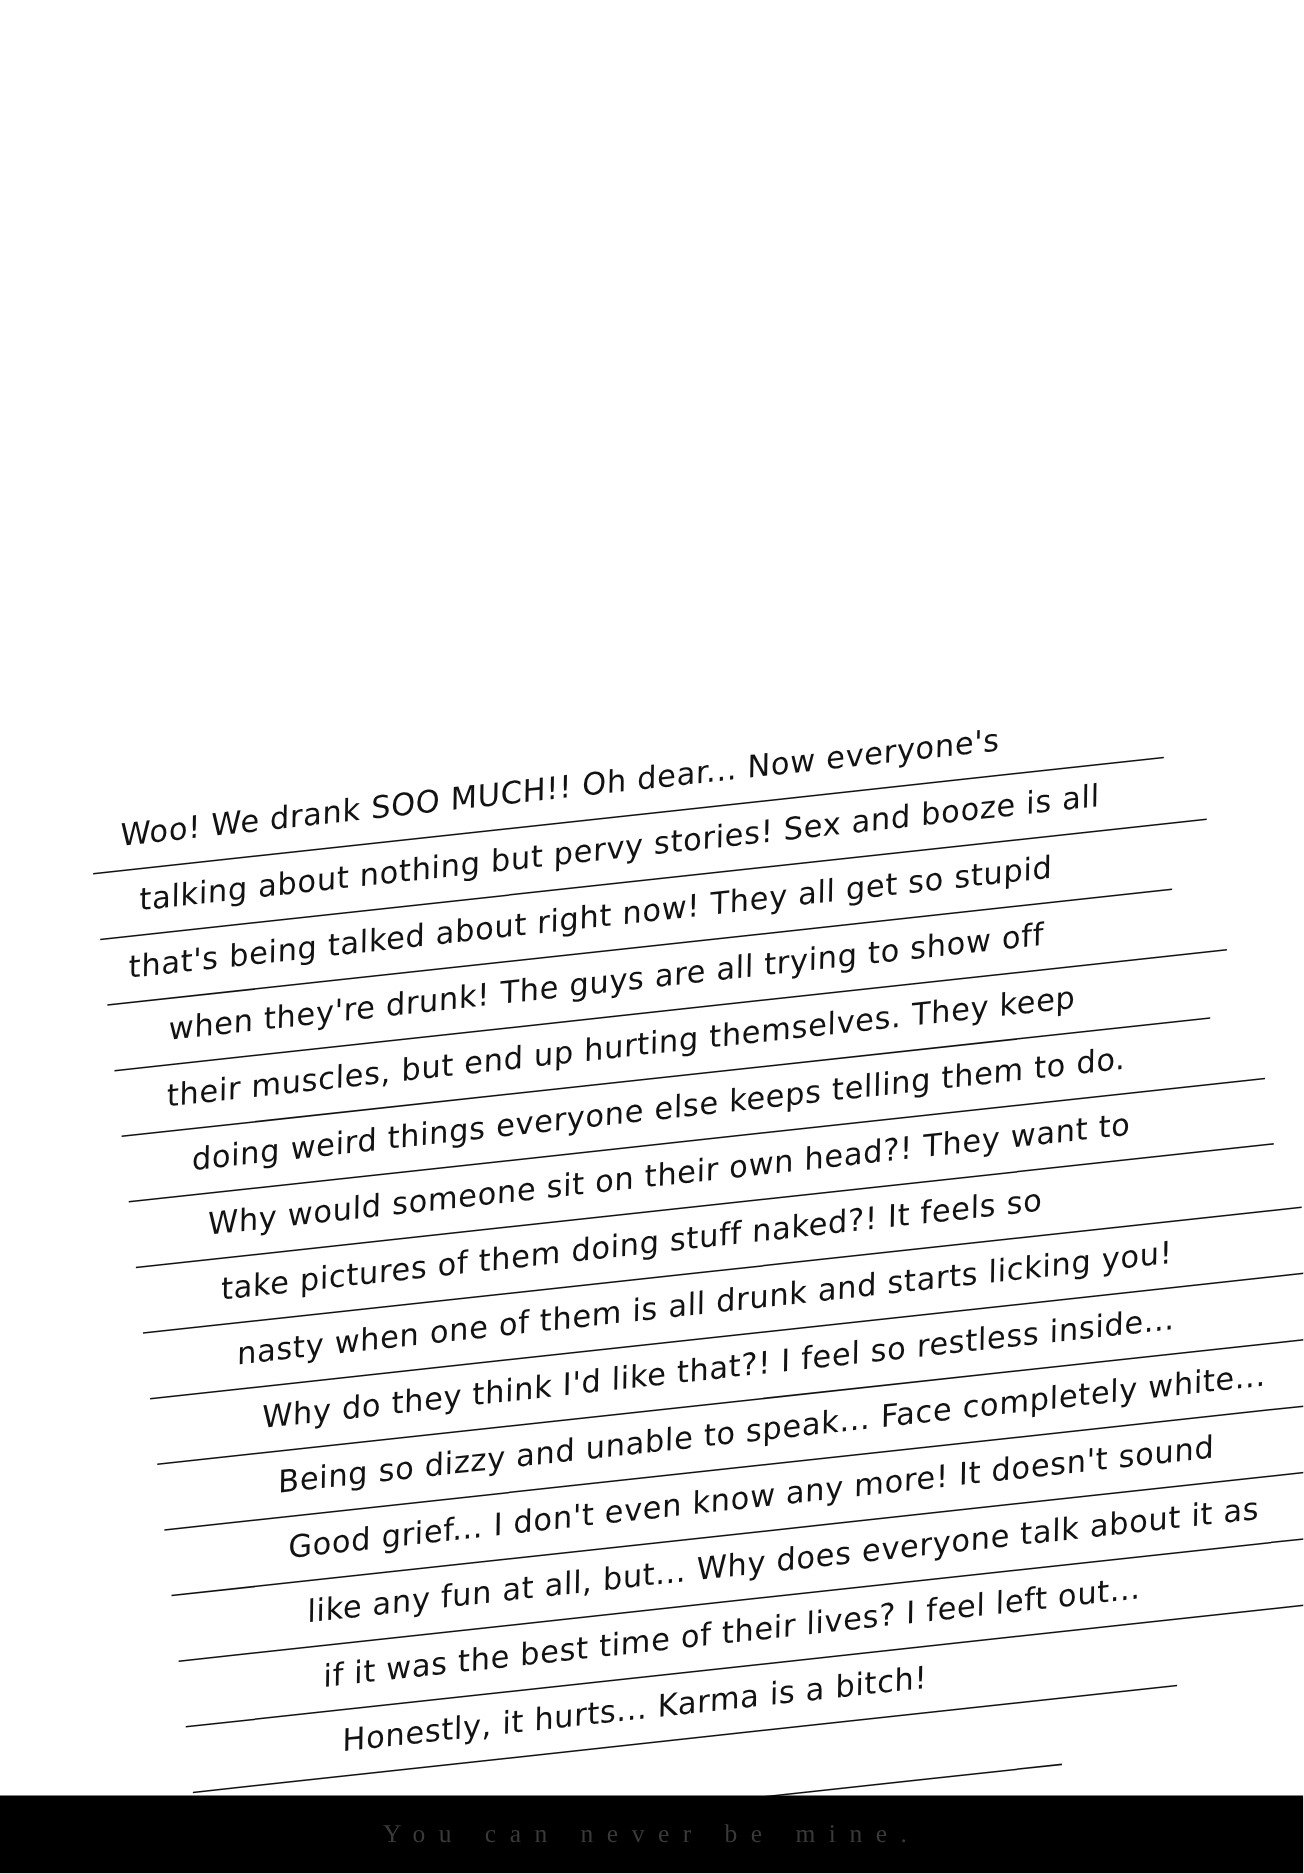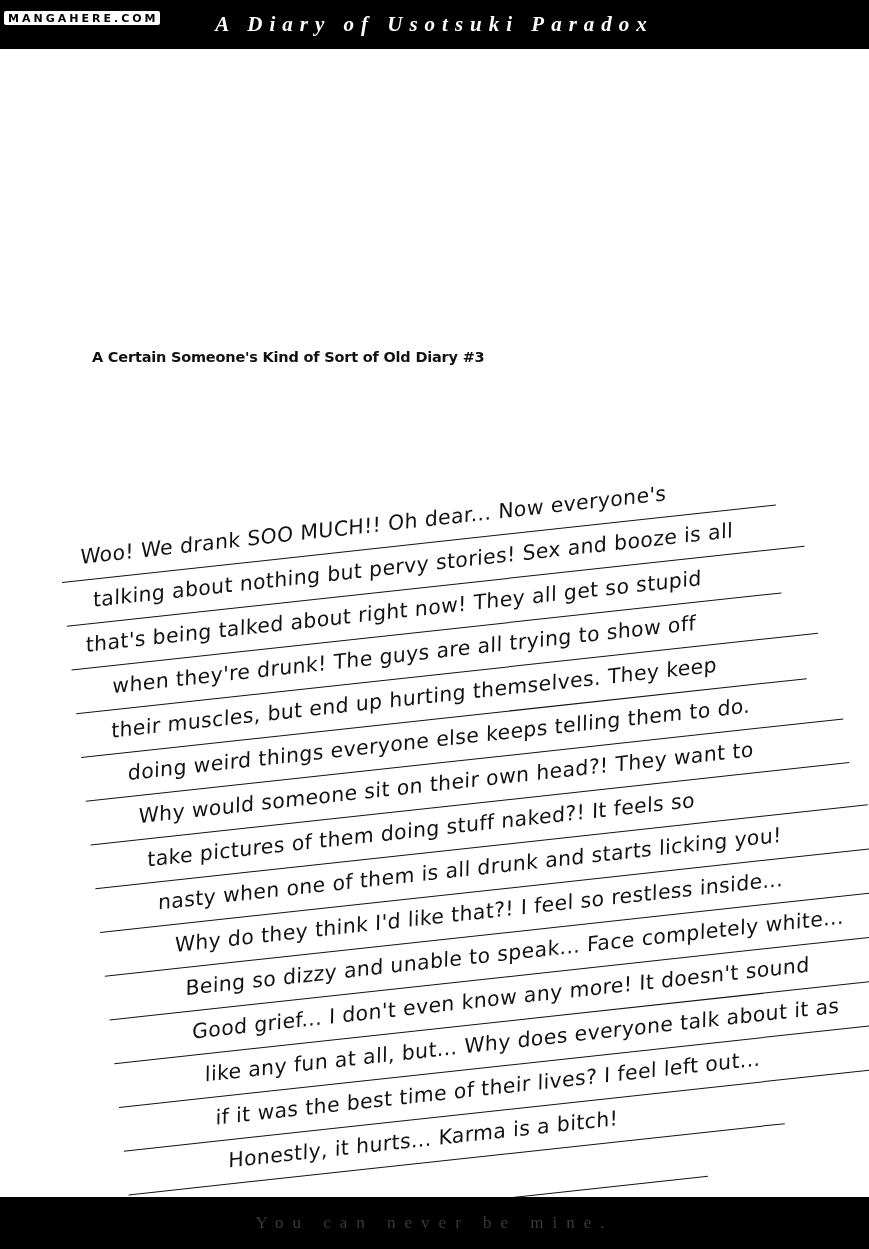--- a/index.html
+++ b/index.html
@@ -149,30 +149,23 @@
   .hw-line.i12 { padding-left: 86px; width: 740px; }
   .hw-line.i13 { padding-left: 92px; width: 700px; }
   .hw-line.i14 { padding-left: 100px; width: 560px; }
   .hw-line.i15 { padding-left: 108px; width: 470px; border-bottom: 1.4px solid #111111; }
 </style>
 </head>
 <body>
 
 <div class="page">
 
-  <div class="top-banner">
-    <div class="site-logo">
-      <span class="cell">M</span><span class="cell">A</span><span class="cell">N</span><span class="cell">G</span><span class="cell">A</span><span class="cell">H</span><span class="cell">E</span><span class="cell">R</span><span class="cell">E</span><span class="cell">.</span><span class="cell">C</span><span class="cell">O</span><span class="cell">M</span>
-    </div>
-    <div class="banner-title">A Diary of Usotsuki Paradox</div>
-  </div>
 
   <div class="page-body">
 
-    <div class="diary-heading">A Certain Someone's Kind of Sort of Old Diary #3</div>
 
     <div class="handwriting">
       <div class="hw-line i0"><span>Woo! We drank SOO MUCH!!  Oh dear... Now everyone's</span></div>
       <div class="hw-line i1"><span>talking about nothing but pervy stories!  Sex and booze is all</span></div>
       <div class="hw-line i2"><span>that's being talked about right now!  They all get so stupid</span></div>
       <div class="hw-line i3"><span>when they're drunk!  The guys are all trying to show off</span></div>
       <div class="hw-line i4"><span>their muscles, but end up hurting themselves.  They keep</span></div>
       <div class="hw-line i5"><span>doing weird things everyone else keeps telling them to do.</span></div>
       <div class="hw-line i6"><span>Why would someone sit on their own head?!  They want to</span></div>
       <div class="hw-line i7"><span>take pictures of them doing stuff naked?!   It feels so</span></div>

